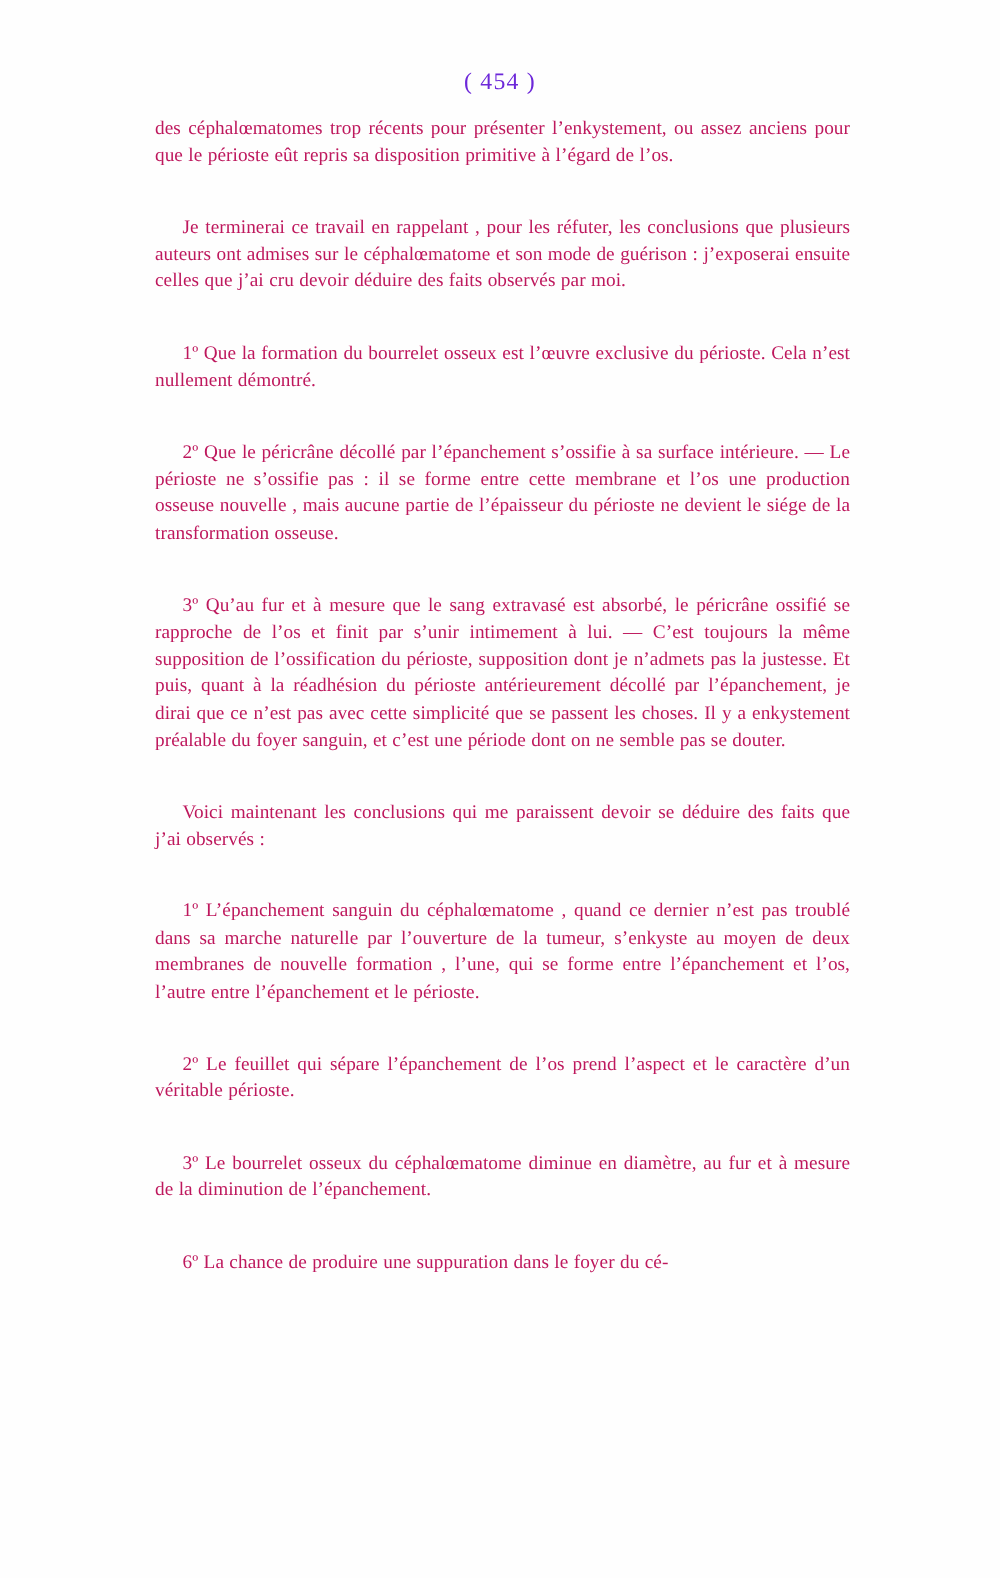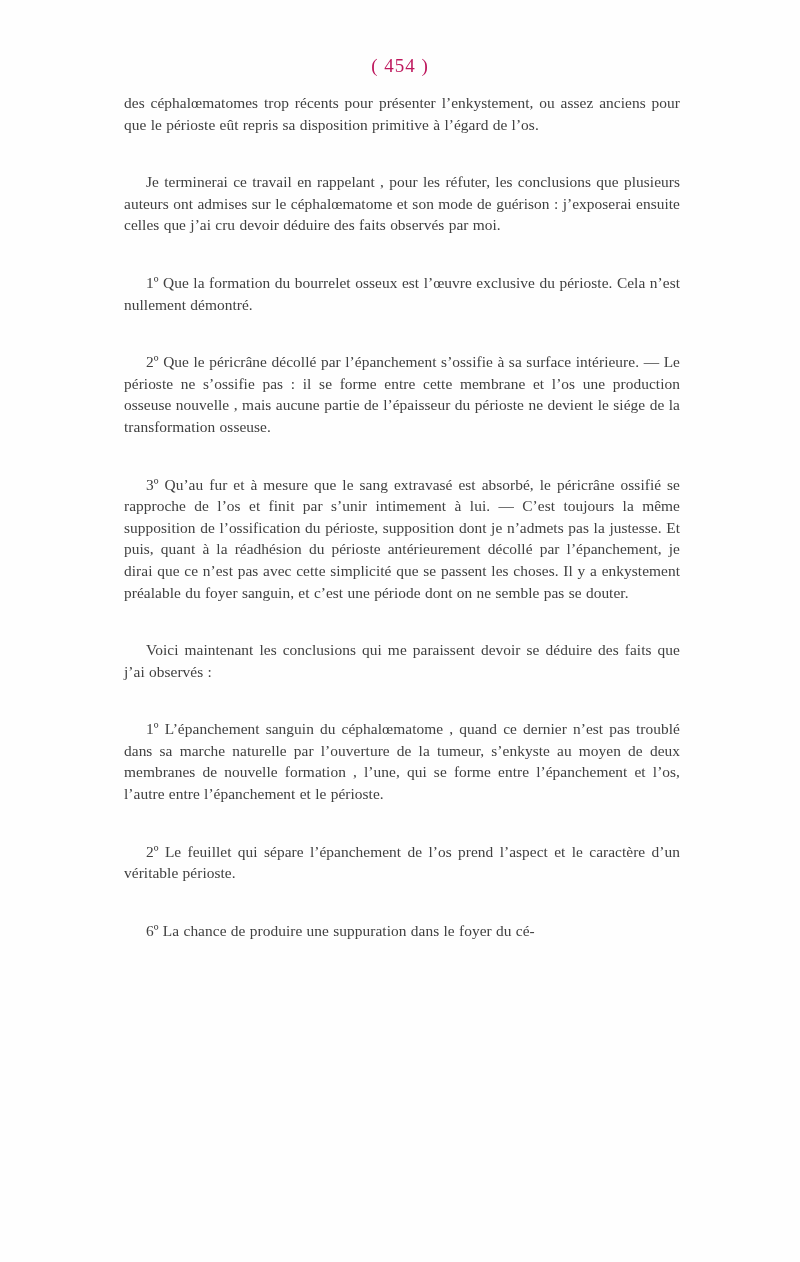--- a/index.html
+++ b/index.html
@@ -19,32 +19,32 @@
     height: 1262px;
     background: #fefefe;
     box-sizing: border-box;
   }
   .page-number {
     text-align: center;
     font-size: 19px;
     letter-spacing: 1px;
     margin: 0;
     padding-top: 55px;
-    color: #be185d;
+    color: #6d28d9;
     font-family: "Liberation Serif", serif;
   }
   .body-text {
     position: absolute;
     left: 124px;
     top: 92px;
     width: 556px;
     font-size: 15.4px;
     line-height: 21.6px;
     text-align: justify;
-    color: #404040;
+    color: #be185d;
     font-family: "Liberation Serif", serif;
   }
   .body-text p {
     margin: 0;
     text-indent: 0;
     text-align: justify;
     text-justify: inter-word;
     hyphens: manual;
   }
   .body-text p.indent {
@@ -66,16 +66,17 @@
 
   <div class="body-text">
     <p>des céphalœmatomes trop récents pour présenter l’enkystement, ou assez anciens pour que le périoste eût repris sa disposition primitive à l’égard de l’os.</p>
     <p class="indent">Je terminerai ce travail en rappelant , pour les réfuter, les conclusions que plusieurs auteurs ont admises sur le céphalœmatome et son mode de guérison : j’exposerai ensuite celles que j’ai cru devoir déduire des faits observés par moi.</p>
     <p class="indent">1º Que la formation du bourrelet osseux est l’œuvre exclusive du périoste. Cela n’est nullement démontré.</p>
     <p class="indent">2º Que le péricrâne décollé par l’épanchement s’ossifie à sa surface intérieure. — Le périoste ne s’ossifie pas : il se forme entre cette membrane et l’os une production osseuse nouvelle , mais aucune partie de l’épaisseur du périoste ne devient le siége de la transformation osseuse.</p>
     <p class="indent">3º Qu’au fur et à mesure que le sang extravasé est absorbé, le péricrâne ossifié se rapproche de l’os et finit par s’unir intimement à lui. — C’est toujours la même supposition de l’ossification du périoste, supposition dont je n’admets pas la justesse. Et puis, quant à la réadhésion du périoste antérieurement décollé par l’épanchement, je dirai que ce n’est pas avec cette simplicité que se passent les choses. Il y a enkystement préalable du foyer sanguin, et c’est une période dont on ne semble pas se douter.</p>
     <p class="indent">Voici maintenant les conclusions qui me paraissent devoir se déduire des faits que j’ai observés :</p>
     <p class="indent">1º L’épanchement sanguin du céphalœmatome , quand ce dernier n’est pas troublé dans sa marche naturelle par l’ouverture de la tumeur, s’enkyste au moyen de deux membranes de nouvelle formation , l’une, qui se forme entre l’épanchement et l’os, l’autre entre l’épanchement et le périoste.</p>
     <p class="indent">2º Le feuillet qui sépare l’épanchement de l’os prend l’aspect et le caractère d’un véritable périoste.</p>
+    <p class="indent">3º Le bourrelet osseux du céphalœmatome diminue en diamètre, au fur et à mesure de la diminution de l’épanchement.</p>
     <p class="indent">6º La chance de produire une suppuration dans le foyer du cé-</p>
   </div>
 
 </div>
 
 </body></html>

